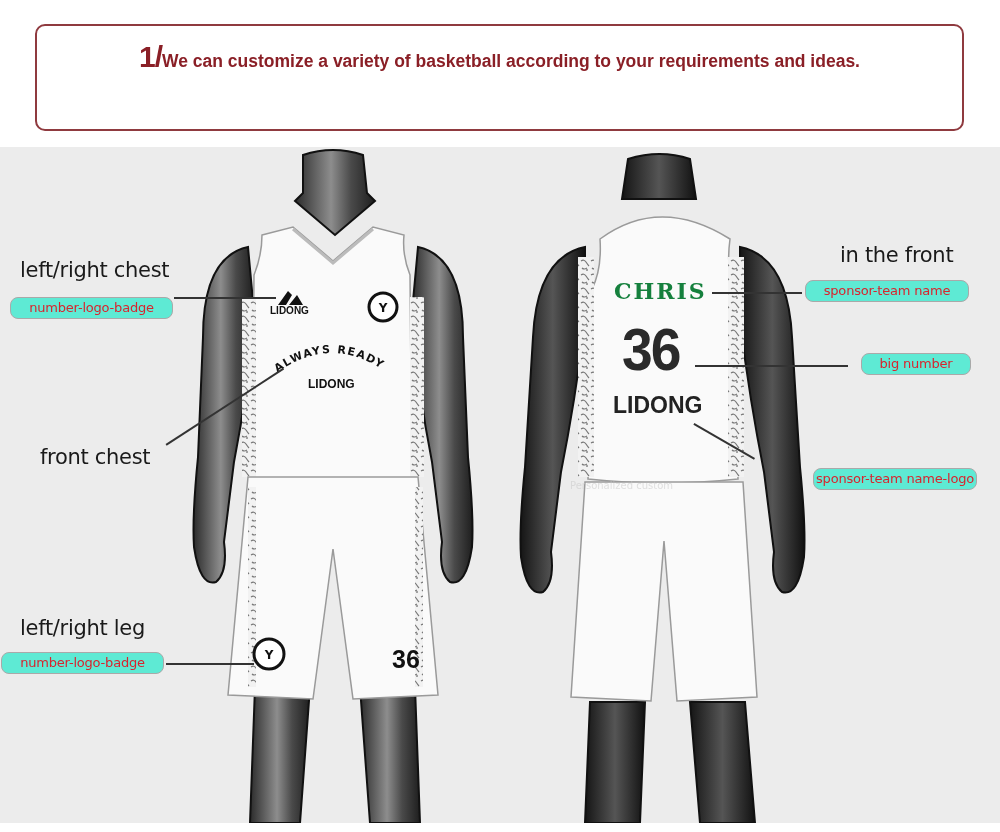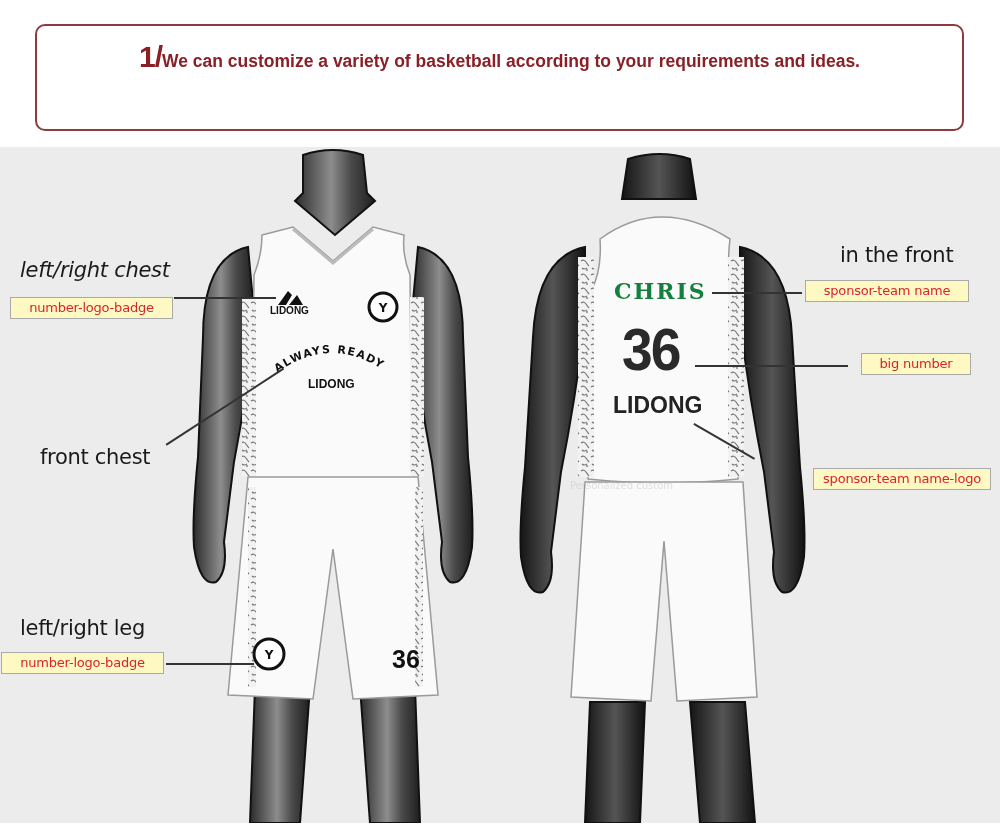--- a/index.html
+++ b/index.html
@@ -28,22 +28,22 @@
   }
 
   .fig { position: absolute; left: 0; top: 0; width: 1000px; height: 676px; }
 
   
   .heading {
     position: absolute; color: #1a1a1a; font-family: "DejaVu Sans", sans-serif;
     font-size: 21px; font-weight: normal; white-space: nowrap; letter-spacing: -0.3px;
   }
   .tag {
-    position: absolute; height: 22px; border: 1.5px solid #a9a9a9; border-radius: 0;
-    background: #fef9c3; color: #d8242e; font-family: "DejaVu Sans", sans-serif;
+    position: absolute; height: 22px; border: 1.5px solid #a9a9a9; border-radius: 8px;
+    background: #5eead4; color: #d8242e; font-family: "DejaVu Sans", sans-serif;
     font-size: 13px; line-height: 19px; text-align: center; white-space: nowrap;
     letter-spacing: -0.2px;
   }
   .lead { position: absolute; height: 1.5px; background: #333; transform-origin: 0 50%; }
 
   .watermark {
     position: absolute; left: 570px; top: 333px; color: rgba(200,200,200,0.55);
     font-family: "DejaVu Sans", sans-serif; font-size: 10px; white-space: nowrap;
   }
 </style>
@@ -133,33 +133,33 @@
     </svg>
   </div>
   <div style="position:absolute;left:308px;top:230px;font:bold 12px 'Liberation Sans',sans-serif;color:#111;">LIDONG</div>
   <div style="position:absolute;left:392px;top:498px;font:bold 25px 'Liberation Sans',sans-serif;color:#111;">36</div>
 
   <div style="position:absolute;left:614px;top:131px;font:bold 22px 'DejaVu Serif',serif;color:#15803d;letter-spacing:2px;">CHRIS</div>
   <div style="position:absolute;left:622px;top:168px;font:bold 60px 'Liberation Sans',sans-serif;color:#2a2a2a;letter-spacing:-2px;transform:scaleX(0.92);transform-origin:left;">36</div>
   <div style="position:absolute;left:613px;top:245px;font:bold 23px 'Liberation Sans',sans-serif;color:#222;">LIDONG</div>
   <div class="watermark">Personalized custom</div>
 
-  <div class="heading" style="left:20px;top:111px;font-style:italic;">left/right chest</div>
+  <div class="heading" style="left:20px;top:111px;">left/right chest</div>
   <div class="tag" style="left:10px;top:150px;width:163px;">number-logo-badge</div>
   <div class="lead" style="left:174px;top:150px;width:102px;"></div>
 
   <div class="heading" style="left:40px;top:266px;margin-top:32px;">front chest</div>
   <div class="lead" style="left:166px;top:297px;width:140px;transform:rotate(-33deg);"></div>
 
   <div class="heading" style="left:20px;top:469px;">left/right leg</div>
   <div class="tag" style="left:1px;top:505px;width:163px;">number-logo-badge</div>
   <div class="lead" style="left:166px;top:516px;width:88px;"></div>
 
   <div class="heading" style="left:840px;top:96px;">in the front</div>
   <div class="tag" style="left:805px;top:133px;width:164px;">sponsor-team name</div>
   <div class="lead" style="left:712px;top:145px;width:90px;"></div>
 
   <div class="tag" style="left:861px;top:206px;width:110px;">big number</div>
   <div class="lead" style="left:695px;top:218px;width:153px;"></div>
 
-  <div class="tag" style="left:813px;top:321px;width:178px;">sponsor-team name-logo</div>
+  <div class="tag" style="left:813px;top:321px;width:164px;">sponsor-team name-logo</div>
   <div class="lead" style="left:694px;top:276px;width:70px;transform:rotate(30deg);"></div>
 </div>
 
 </body></html>

